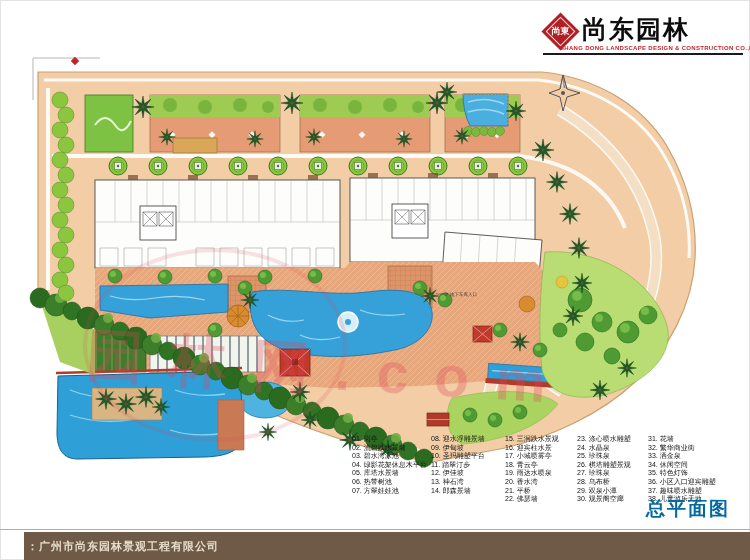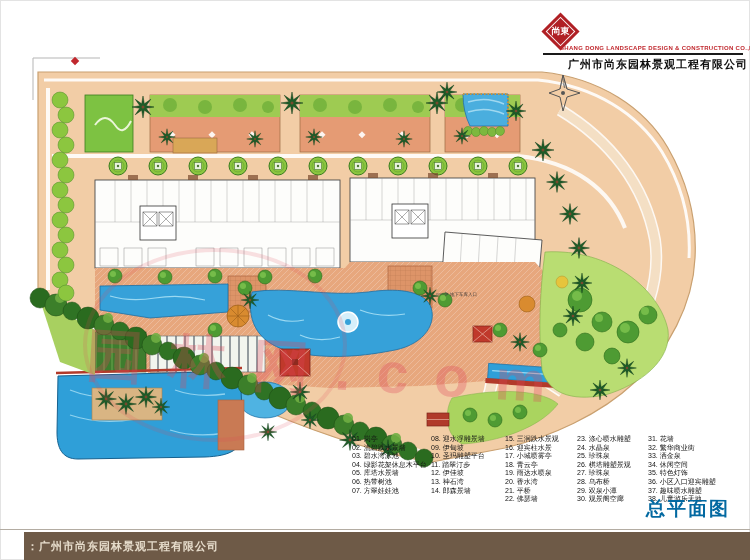--- a/index.html
+++ b/index.html
@@ -391,23 +391,23 @@
     </g>
 
     <ellipse cx="215" cy="345" rx="130" ry="95" fill="none" stroke="rgba(222,70,90,0.16)" stroke-width="4"></ellipse>
   </svg>
 
   <div class="watermark">园林网.com</div>
 
   <div class="hdr-logo">
     <span class="lg">尚東</span>
   </div>
+  <div class="hdr-title">尚东园林</div>
   <div class="hdr-en">SHANG DONG LANDSCAPE DESIGN &amp; CONSTRUCTION CO.,LTD</div>
   <div class="hdr-rule"></div>
-  <div class="hdr-cn">广州市尚东园林景观工程有限公司</div>
 
   <div class="lcol" style="left:352px">
     <div class="li">01. 岗亭</div>
     <div class="li">02. 流碧跌水景墙</div>
     <div class="li">03. 碧水湾泳池</div>
     <div class="li">04. 绿影花架休息木平台</div>
     <div class="li">05. 库塔水景墙</div>
     <div class="li">06. 热带树池</div>
     <div class="li">07. 方翠娃娃池</div>
   </div>

